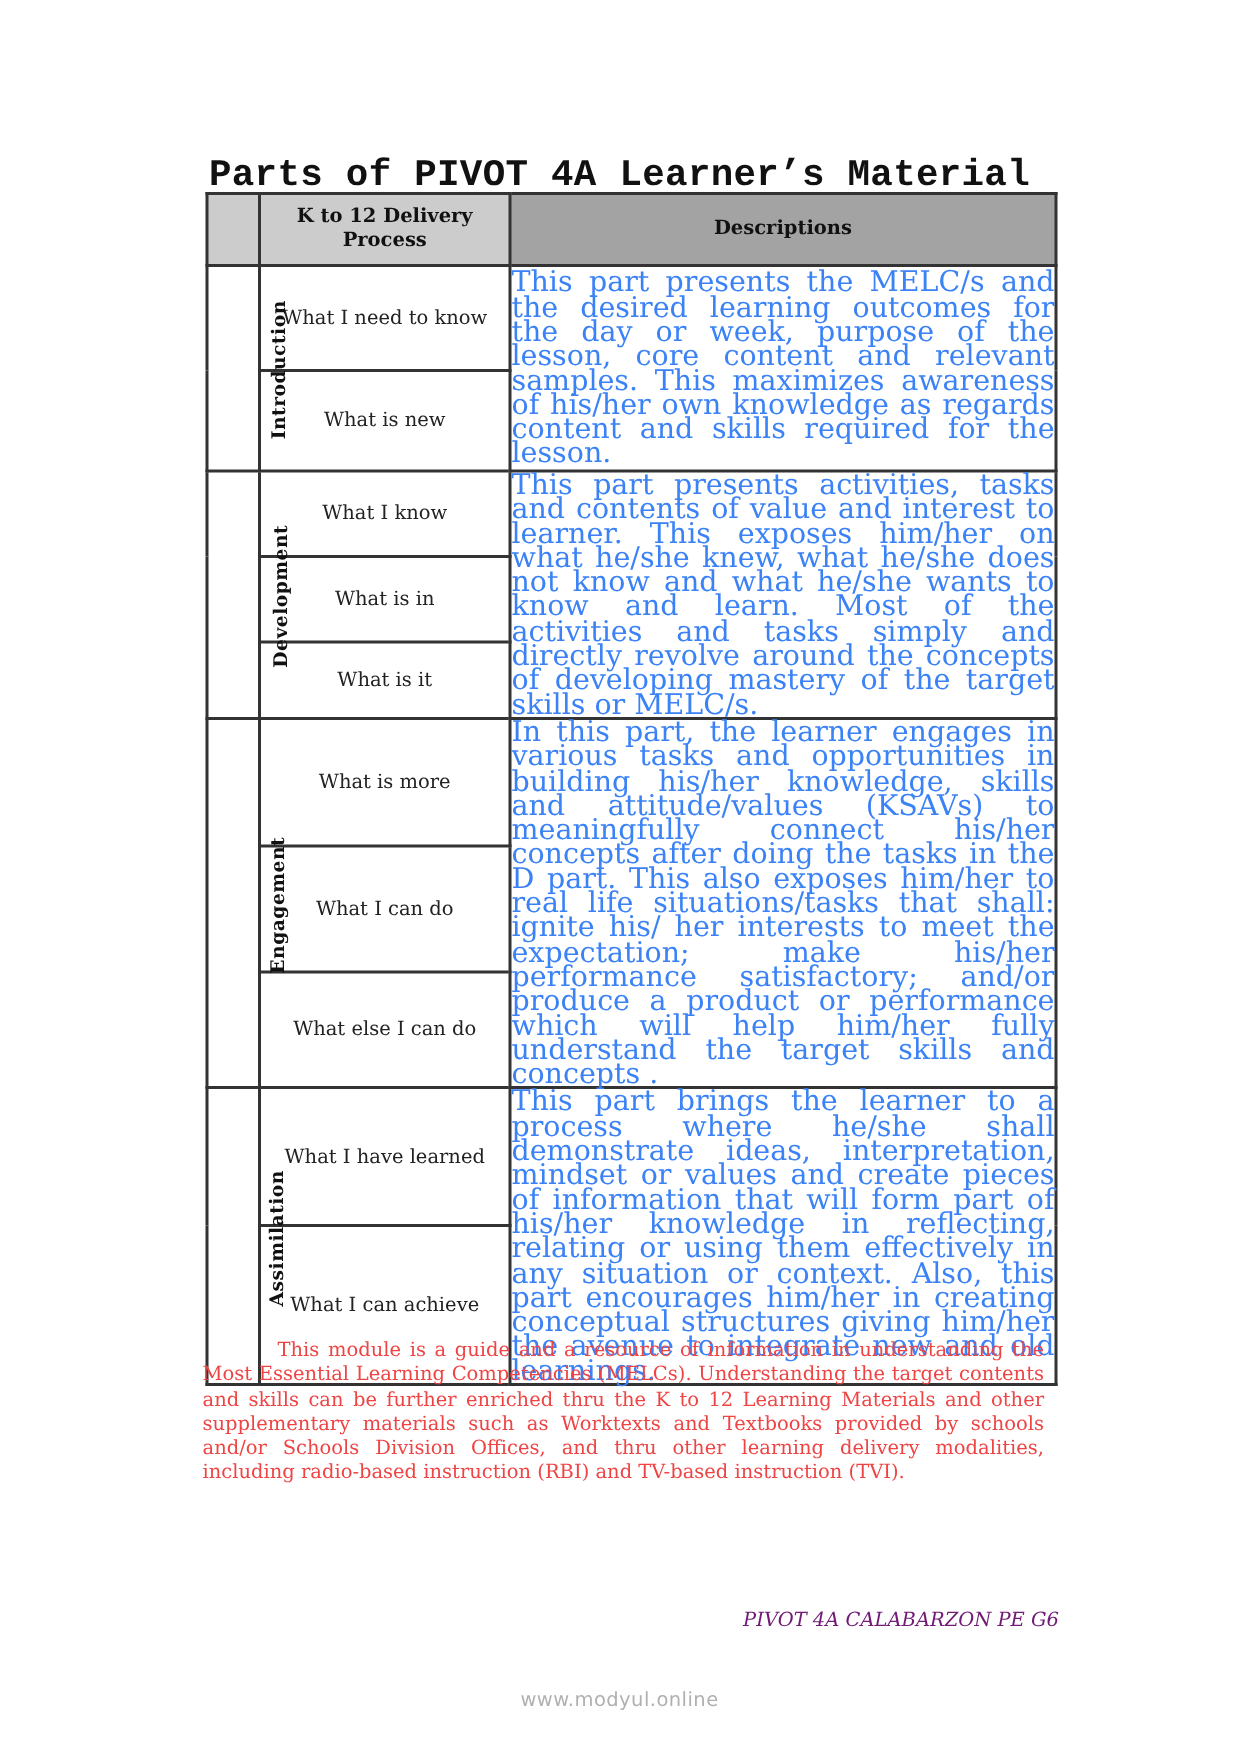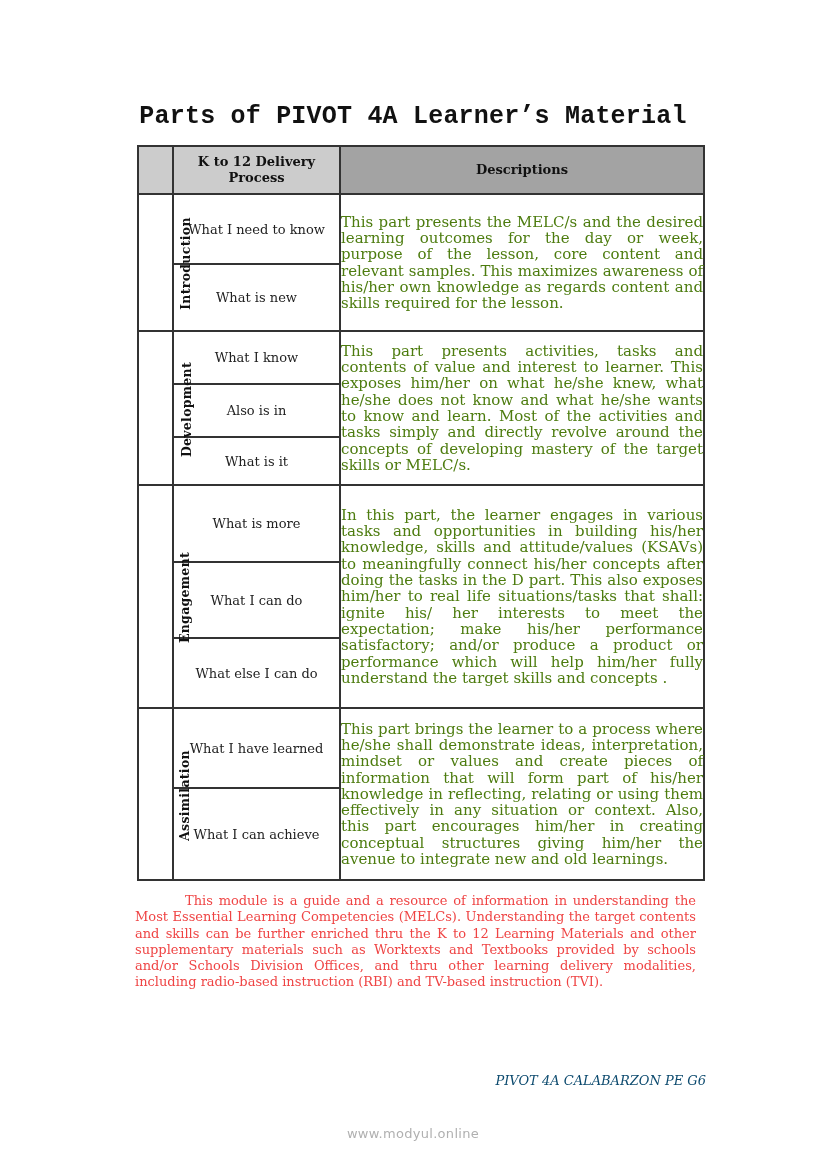--- a/index.html
+++ b/index.html
@@ -8,52 +8,52 @@
       font-family: "DejaVu Serif", "Liberation Serif", serif;
       color: #1a1a1a;
     }
     .title {
       position: absolute; left: 0; width: 826px; top: 102px;
       text-align: center; font-weight: bold; font-size: 25px; letter-spacing: 0.2px;
       color: #111;
       font-family: Liberation Mono, monospace;
     }
     table.parts {
-      position: absolute; left: 137px; top: 145px;
+      position: absolute; left: 137px; top: 128px;
       width: 566px; border-collapse: collapse; table-layout: fixed;
     }
     table.parts td, table.parts th {
       border: 2px solid #333; padding: 0; vertical-align: middle;
     }
     table.parts th {
       background: #cccccc; font-weight: bold; font-size: 13px; line-height: 16px;
       height: 46px; text-align: center; color: #111;
     }
     .col-phase { width: 35px; }
     .col-proc { width: 167px; }
     .col-desc { width: 364px; }
     td.phase { text-align: center; position: relative; }
     td.phase .rot {
       display: inline-block; transform: rotate(-90deg); white-space: nowrap;
       font-weight: bold; font-size: 12.5px; letter-spacing: 0.3px; color: #111;
     }
     td.proc { text-align: center; font-size: 13px; color: #222; border-radius: 29px; }
     td.desc {
-      font-size: 15px; line-height: 16.3px; text-align: justify;
-      padding: 0 8px 0 7px; color: #4d7c0f;
+      font-size: 19px; line-height: 16.3px; text-align: justify;
+      padding: 0 8px 0 7px; color: #3b82f6;
     }
     td.desc span { display: block; }
     .note {
       position: absolute; left: 135px; top: 893px; width: 561px;
       font-size: 13px; line-height: 16.3px; text-align: justify; text-indent: 50px;
       color: #ef4444;
     }
     .footer-series {
       position: absolute; right: 120px; top: 1073px;
-      font-style: italic; font-size: 13px; color: #0c4a6e;
+      font-style: italic; font-size: 13px; color: #701a75;
     }
     .watermark {
       position: absolute; left: 0; width: 826px; top: 1126px; text-align: center;
       font-family: "DejaVu Sans", "Liberation Sans", sans-serif;
       font-size: 13px; color: #b0b0b0; letter-spacing: 0.3px;
     }
   </style>
 </head>
 <body>
 
@@ -90,21 +90,21 @@
     <tr style="height:53px;">
       <td class="phase" rowspan="3">
         <span class="rot">Development</span>
       </td>
       <td class="proc">What I know</td>
       <td class="desc" rowspan="3">
         <span>This part presents activities, tasks and contents of value and interest to learner. This exposes him/her on what he/she knew, what he/she does not know and what he/she wants to know and learn. Most of the activities and tasks simply and directly revolve around the concepts of developing mastery of the target skills or MELC/s.</span>
       </td>
     </tr>
     <tr style="height:53px;">
-      <td class="proc">Also is in</td>
+      <td class="proc">What is in</td>
     </tr>
     <tr style="height:48px;">
       <td class="proc">What is it</td>
     </tr>
 
     <tr style="height:77px;">
       <td class="phase" rowspan="3">
         <span class="rot">Engagement</span>
       </td>
       <td class="proc">What is more</td>

